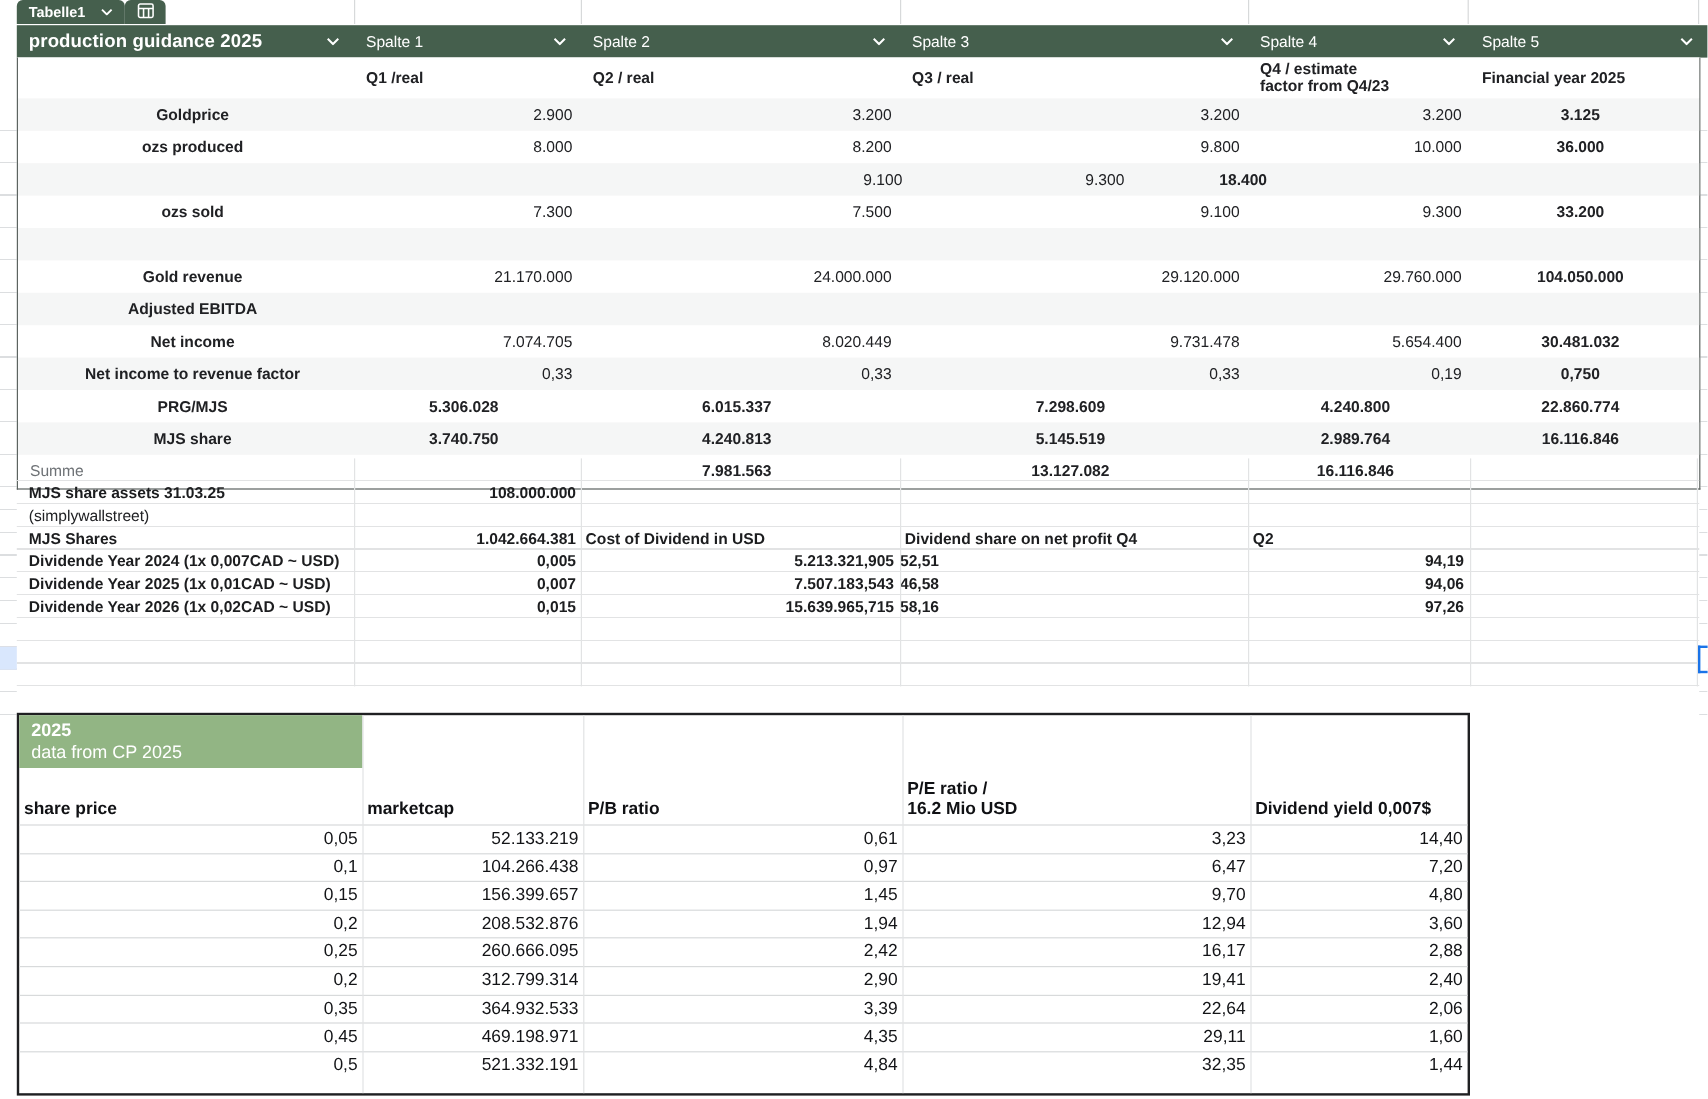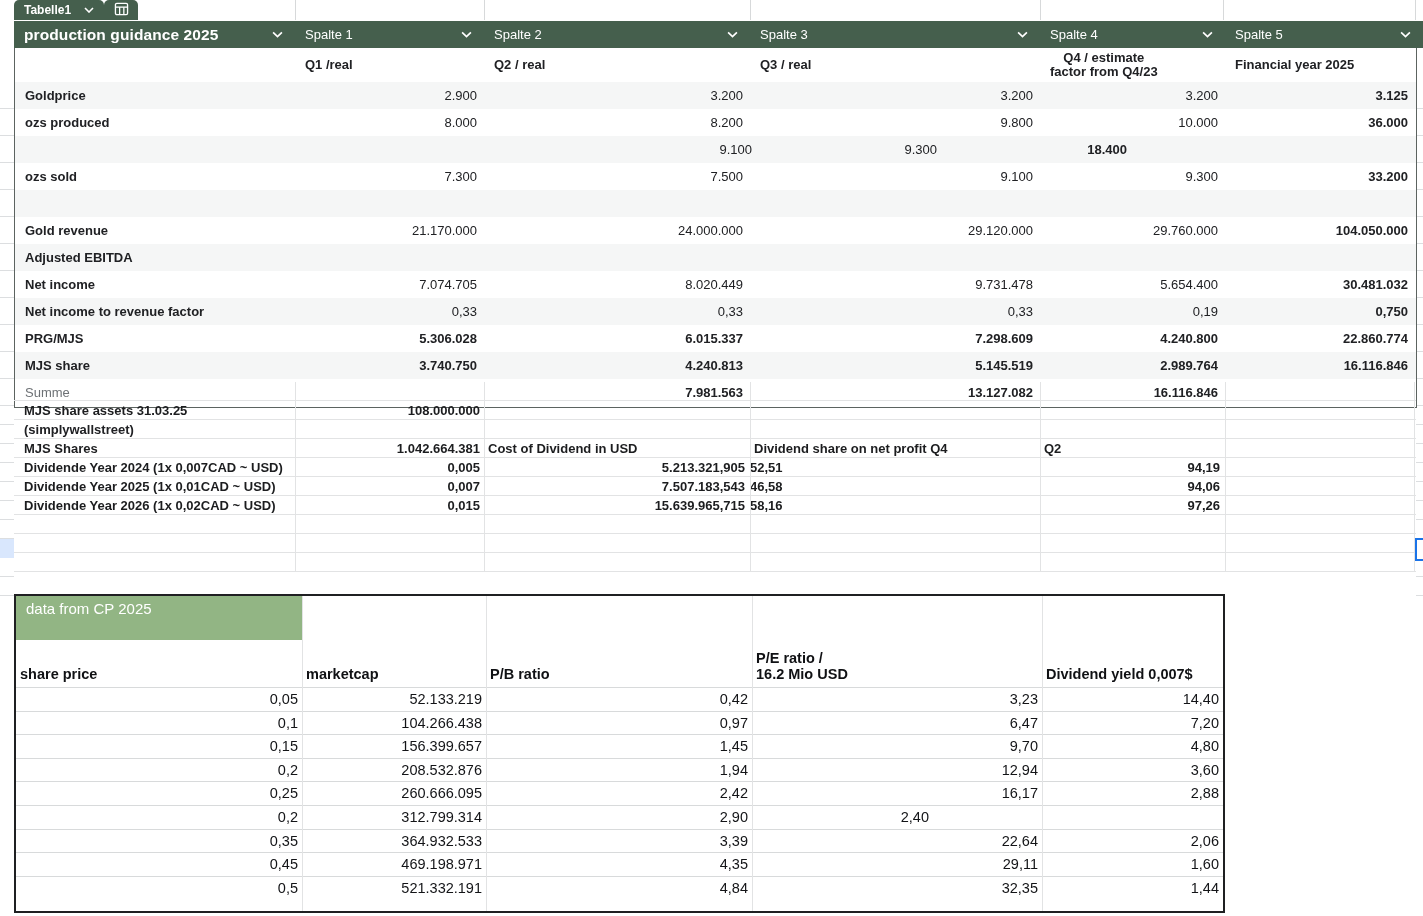--- a/index.html
+++ b/index.html
@@ -15,27 +15,27 @@
   .icon-chip{left:104px;width:34px;justify-content:center;}
 
   
   .t1-header{position:absolute;left:14px;top:21px;width:1409px;height:27px;background:#455f4d;display:flex;color:#fff;}
   .hcell{box-sizing:border-box;display:flex;align-items:center;justify-content:space-between;padding:0 12px 0 10px;overflow:hidden;white-space:nowrap;font-size:13px;font-weight:500;}
   .htitle{font-size:15.5px;font-weight:700;letter-spacing:.1px;}
   .chev{display:flex;align-items:center;flex:0 0 auto;margin-left:6px;}
   .t1-box{position:absolute;left:14px;top:48px;width:1403px;height:360px;box-sizing:border-box;
           border:1px solid #5c6360;border-top:none;background:#fff;}
   .t1-sub{display:flex;height:34px;background:#fff;color:#202124;}
-  .scell{box-sizing:border-box;display:flex;align-items:center;padding-left:9px;font-size:13px;font-weight:700;white-space:pre-line;line-height:14px;overflow:hidden;text-align:center;}
+  .scell{box-sizing:border-box;display:flex;align-items:center;padding-left:9px;font-size:13px;font-weight:700;white-space:pre-line;line-height:14px;overflow:hidden;}
   .t1-row{display:flex;height:27px;line-height:27px;font-size:13px;color:#202124;}
   .t1-row.band{background:#f5f6f6;}
   .tcell{box-sizing:border-box;overflow:hidden;white-space:nowrap;}
   .num{text-align:right;padding-right:8px;}
   .lab{padding-left:10px;}
-  .b{font-weight:700;}
+  .b{font-weight:700;text-align:center;}
   .muted{color:#6d7175;font-weight:400;}
   .cA{width:281px;flex:0 0 281px;} .cB{width:189px;flex:0 0 189px;} .cC{width:266px;flex:0 0 266px;}
   .cD{width:290px;flex:0 0 290px;} .cE{width:185px;flex:0 0 185px;} .cF{width:190px;flex:0 0 190px;}
   .cFh{flex:1 1 auto;}
 
   
   .grid-strip{position:absolute;background:repeating-linear-gradient(to bottom,transparent 0,transparent 26px,#dcdee0 26px,#dcdee0 27px);}
   .grid-strip.fine{background:repeating-linear-gradient(to bottom,transparent 0,transparent 18px,#dcdee0 18px,#dcdee0 19px);}
 
   
@@ -43,21 +43,21 @@
        background:repeating-linear-gradient(to bottom,transparent 0,transparent 18px,#e2e3e4 18px,#e2e3e4 19px);}
   .vl{position:absolute;top:0;bottom:0;width:1px;background:#e2e3e4;}
   .mid-row{position:absolute;left:0;width:1401px;height:19px;display:flex;align-items:center;font-size:13px;font-weight:700;color:#1c1d1f;}
   .mcell{box-sizing:border-box;overflow:visible;white-space:nowrap;}
   .mA{width:281px;flex:0 0 281px;padding-left:10px;}
   .mB{width:189px;flex:0 0 189px;text-align:right;padding-right:4px;}
   .mC{width:266px;flex:0 0 266px;text-align:right;padding-right:5px;}
   .mD{width:290px;flex:0 0 290px;padding-right:3px;}
   .mE{width:185px;flex:0 0 185px;text-align:right;padding-right:5px;}
   .txt{text-align:left;padding-left:4px;}
-  .plain{font-weight:700;color:#202124;}
+  .plain{font-weight:400;color:#202124;}
 
   .row-hl{position:absolute;left:0;top:539px;width:14px;height:19px;background:#d9e7fd;}
   .active-cell{position:absolute;left:1415px;top:538px;width:8px;height:19px;border:2px solid #1a73e8;border-right:none;background:#fff;}
 
   
   .t2-box{position:absolute;left:14px;top:594px;width:1211px;height:319px;box-sizing:border-box;
           border:2px solid #1f2022;background:#fff;}
   .t2-green{position:absolute;left:0;top:0;width:286px;height:44px;box-sizing:border-box;background:#92b584;color:#fff;padding:3px 0 0 10px;}
   .t2-title{font-size:15px;font-weight:700;line-height:19px;}
   .t2-sub{font-size:15px;font-weight:400;line-height:19px;}
@@ -309,35 +309,36 @@
     <div class="vl" style="left:1026px"></div>
     <div class="vl" style="left:1211px"></div>
     <div class="vl" style="left:1400px"></div>
   </div>
 
   <div class="row-hl"></div>
   <div class="active-cell"></div>
 
   <div class="t2-box">
     <div class="t2-green">
+      <div class="t2-title">2025</div>
       <div class="t2-sub">data from CP 2025</div>
     </div>
     <div class="t2-labels">
       <div class="lcell bA">share price</div>
       <div class="lcell bB">marketcap</div>
       <div class="lcell bC">P/B ratio</div>
       <div class="lcell bD">P/E ratio /
 16.2 Mio USD</div>
       <div class="lcell bE">Dividend yield 0,007$</div>
     </div>
     <div class="t2-body">
         <div class="t2-row">
           <div class="tcell num bA">0,05</div>
           <div class="tcell num bB">52.133.219</div>
-          <div class="tcell num bC">0,42</div>
+          <div class="tcell num bC">0,61</div>
           <div class="tcell num bD">3,23</div>
           <div class="tcell num bE">14,40</div>
         </div>
         <div class="t2-row">
           <div class="tcell num bA">0,1</div>
           <div class="tcell num bB">104.266.438</div>
           <div class="tcell num bC">0,97</div>
           <div class="tcell num bD">6,47</div>
           <div class="tcell num bE">7,20</div>
         </div>
@@ -359,20 +360,21 @@
           <div class="tcell num bA">0,25</div>
           <div class="tcell num bB">260.666.095</div>
           <div class="tcell num bC">2,42</div>
           <div class="tcell num bD">16,17</div>
           <div class="tcell num bE">2,88</div>
         </div>
         <div class="t2-row">
           <div class="tcell num bA">0,2</div>
           <div class="tcell num bB">312.799.314</div>
           <div class="tcell num bC">2,90</div>
+          <div class="tcell num bD">19,41</div>
           <div class="tcell num bE">2,40</div>
         </div>
         <div class="t2-row">
           <div class="tcell num bA">0,35</div>
           <div class="tcell num bB">364.932.533</div>
           <div class="tcell num bC">3,39</div>
           <div class="tcell num bD">22,64</div>
           <div class="tcell num bE">2,06</div>
         </div>
         <div class="t2-row">

